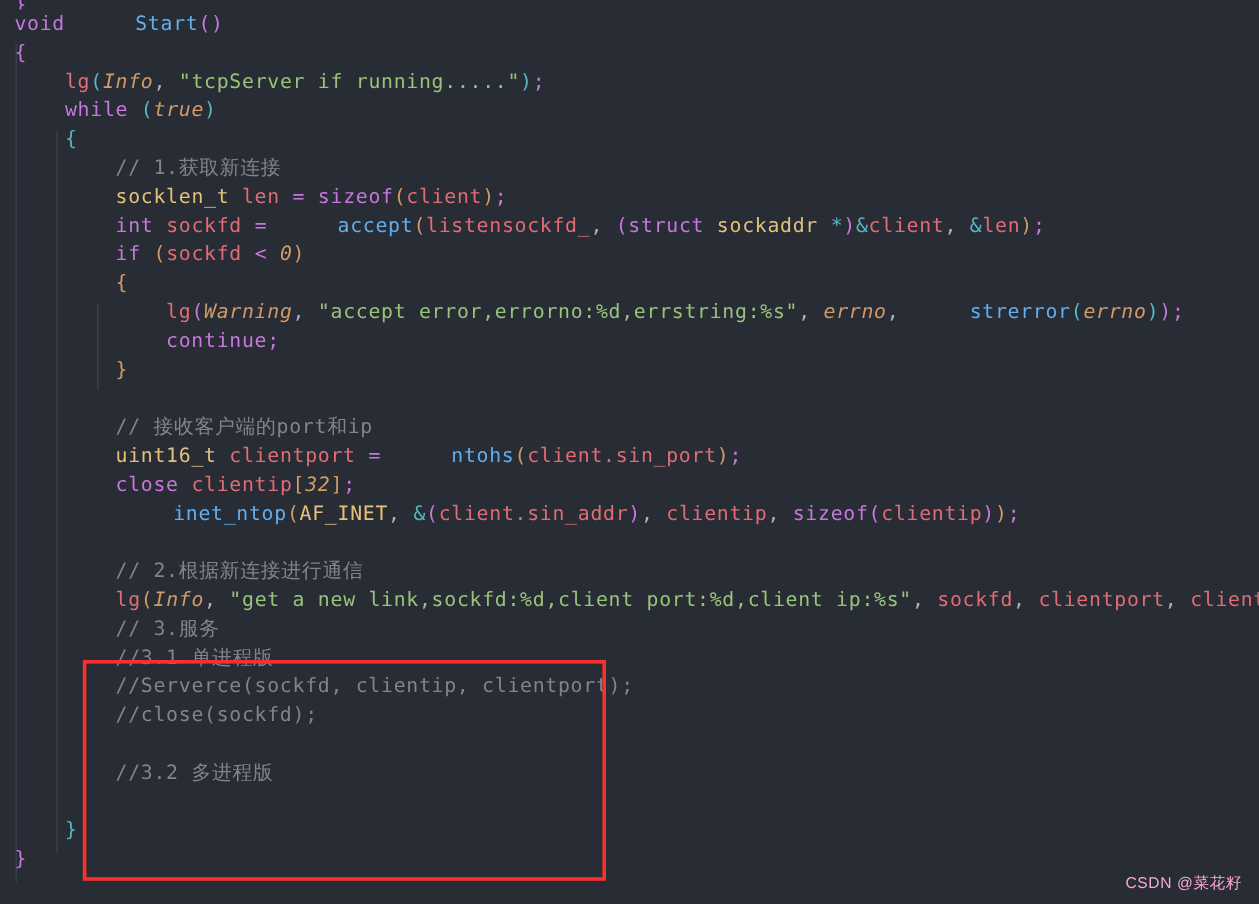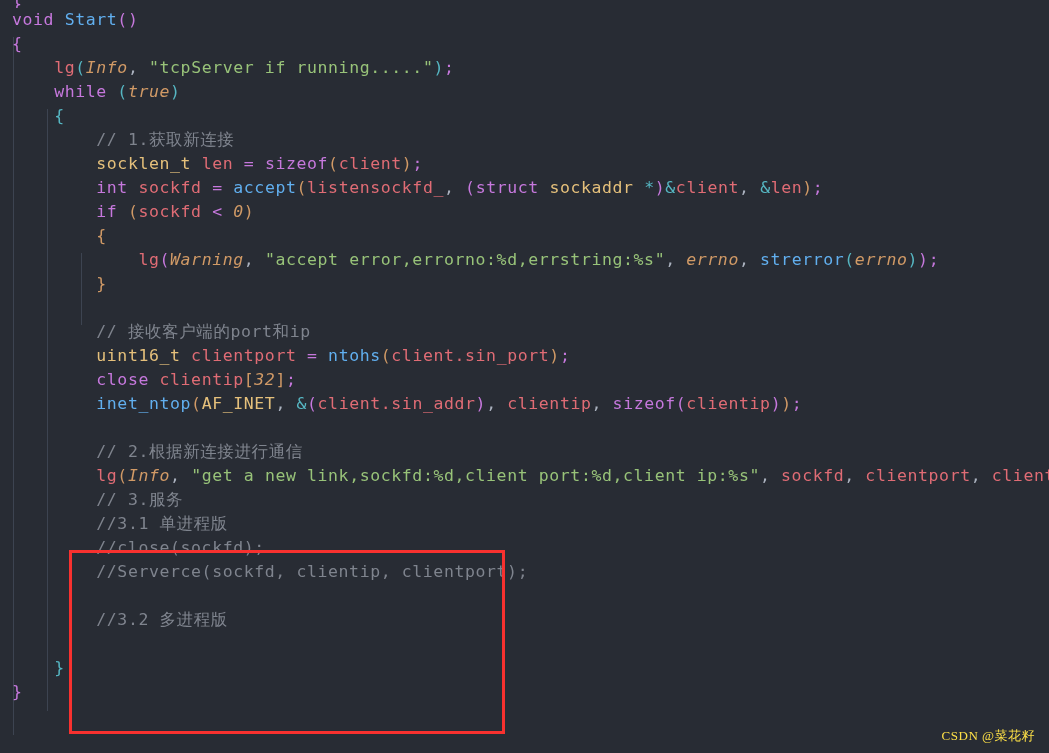--- a/index.html
+++ b/index.html
@@ -46,21 +46,21 @@
     letter-spacing: 0.6px;
   }
   .line.partial {
     height: 8px;
     line-height: 8px;
     overflow: hidden;
   }
 
   
   .kw      { color: #c678dd; }            
-  .fn      { color: #61afef; }            
+  .fn      { color: #61afef; margin-left: 48px; }            
   .type    { color: #e5c07b; }            
   .var     { color: #e06c75; }            
   .str     { color: #98c379; }            
   .num     { color: #d19a66; font-style: italic; }            
   .punc    { color: #abb2bf; }            
   .paren1  { color: #d19a66; }            
   .paren2  { color: #c678dd; }            
   .paren3  { color: #56b6c2; }            
   .brace1  { color: #c678dd; }
   .brace2  { color: #56b6c2; }
@@ -82,22 +82,22 @@
     z-index: 3;
     pointer-events: none;
   }
 
   
   #watermark {
     position: absolute;
     right: 14px;
     bottom: 8px;
     z-index: 4;
-    color: #fde047;
-    font-family: Liberation Serif, serif;
+    color: #f9a8d4;
+    font-family: Liberation Sans, sans-serif;
     font-size: 13px;
     letter-spacing: 0.5px;
   }
 </style>
 </head>
 <body>
 
 <div id="editor">
 
   <div class="guide" style="left:13px; top:37px; height:698px;"></div>
@@ -124,20 +124,21 @@
     <div class="line">        <span class="type">socklen_t</span> <span class="var">len</span> <span class="op">=</span> <span class="kw">sizeof</span><span class="paren1">(</span><span class="var">client</span><span class="paren1">)</span><span class="semi">;</span></div>
 
     <div class="line">        <span class="kw">int</span> <span class="var">sockfd</span> <span class="op">=</span> <span class="fn">accept</span><span class="paren1">(</span><span class="var">listensockfd_</span><span class="punc">,</span> <span class="paren2">(</span><span class="kw">struct</span> <span class="type">sockaddr</span> <span class="amp">*</span><span class="paren2">)</span><span class="amp">&amp;</span><span class="var">client</span><span class="punc">,</span> <span class="amp">&amp;</span><span class="var">len</span><span class="paren1">)</span><span class="semi">;</span></div>
 
     <div class="line">        <span class="kw">if</span> <span class="paren1">(</span><span class="var">sockfd</span> <span class="op">&lt;</span> <span class="num">0</span><span class="paren1">)</span></div>
 
     <div class="line">        <span class="brace3">{</span></div>
 
     <div class="line">            <span class="var">lg</span><span class="paren2">(</span><span class="num">Warning</span><span class="punc">,</span> <span class="str">"accept error,errorno:%d,errstring:%s"</span><span class="punc">,</span> <span class="num">errno</span><span class="punc">,</span> <span class="fn">strerror</span><span class="paren3">(</span><span class="num">errno</span><span class="paren3">)</span><span class="paren2">)</span><span class="semi">;</span></div>
 
+    <div class="line">            <span class="kw">continue</span><span class="semi">;</span></div>
 
     <div class="line">        <span class="brace3">}</span></div>
 
     <div class="line"> </div>
 
     <div class="line">        <span class="cmt">// 接收客户端的port和ip</span></div>
 
     <div class="line">        <span class="type">uint16_t</span> <span class="var">clientport</span> <span class="op">=</span> <span class="fn">ntohs</span><span class="paren1">(</span><span class="var">client.sin_port</span><span class="paren1">)</span><span class="semi">;</span></div>
 
     <div class="line">        <span class="kw">close</span> <span class="var">clientip</span><span class="paren1">[</span><span class="num">32</span><span class="paren1">]</span><span class="semi">;</span></div>
@@ -147,23 +148,23 @@
     <div class="line"> </div>
 
     <div class="line">        <span class="cmt">// 2.根据新连接进行通信</span></div>
 
     <div class="line">        <span class="var">lg</span><span class="paren1">(</span><span class="num">Info</span><span class="punc">,</span> <span class="str">"get a new link,sockfd:%d,client port:%d,client ip:%s"</span><span class="punc">,</span> <span class="var">sockfd</span><span class="punc">,</span> <span class="var">clientport</span><span class="punc">,</span> <span class="var">clientip</span></div>
 
     <div class="line">        <span class="cmt">// 3.服务</span></div>
 
     <div class="line">        <span class="cmt">//3.1 单进程版</span></div>
 
+    <div class="line">        <span class="cmt">//Serverce(sockfd, clientip, clientport);</span></div>
+
     <div class="line">        <span class="cmt">//close(sockfd);</span></div>
-
-    <div class="line">        <span class="cmt">//Serverce(sockfd, clientip, clientport);</span></div>
 
     <div class="line"> </div>
 
     <div class="line">        <span class="cmt">//3.2 多进程版</span></div>
 
     <div class="line"> </div>
 
     <div class="line">    <span class="brace2">}</span></div>
 
     <div class="line"><span class="brace1">}</span></div>

